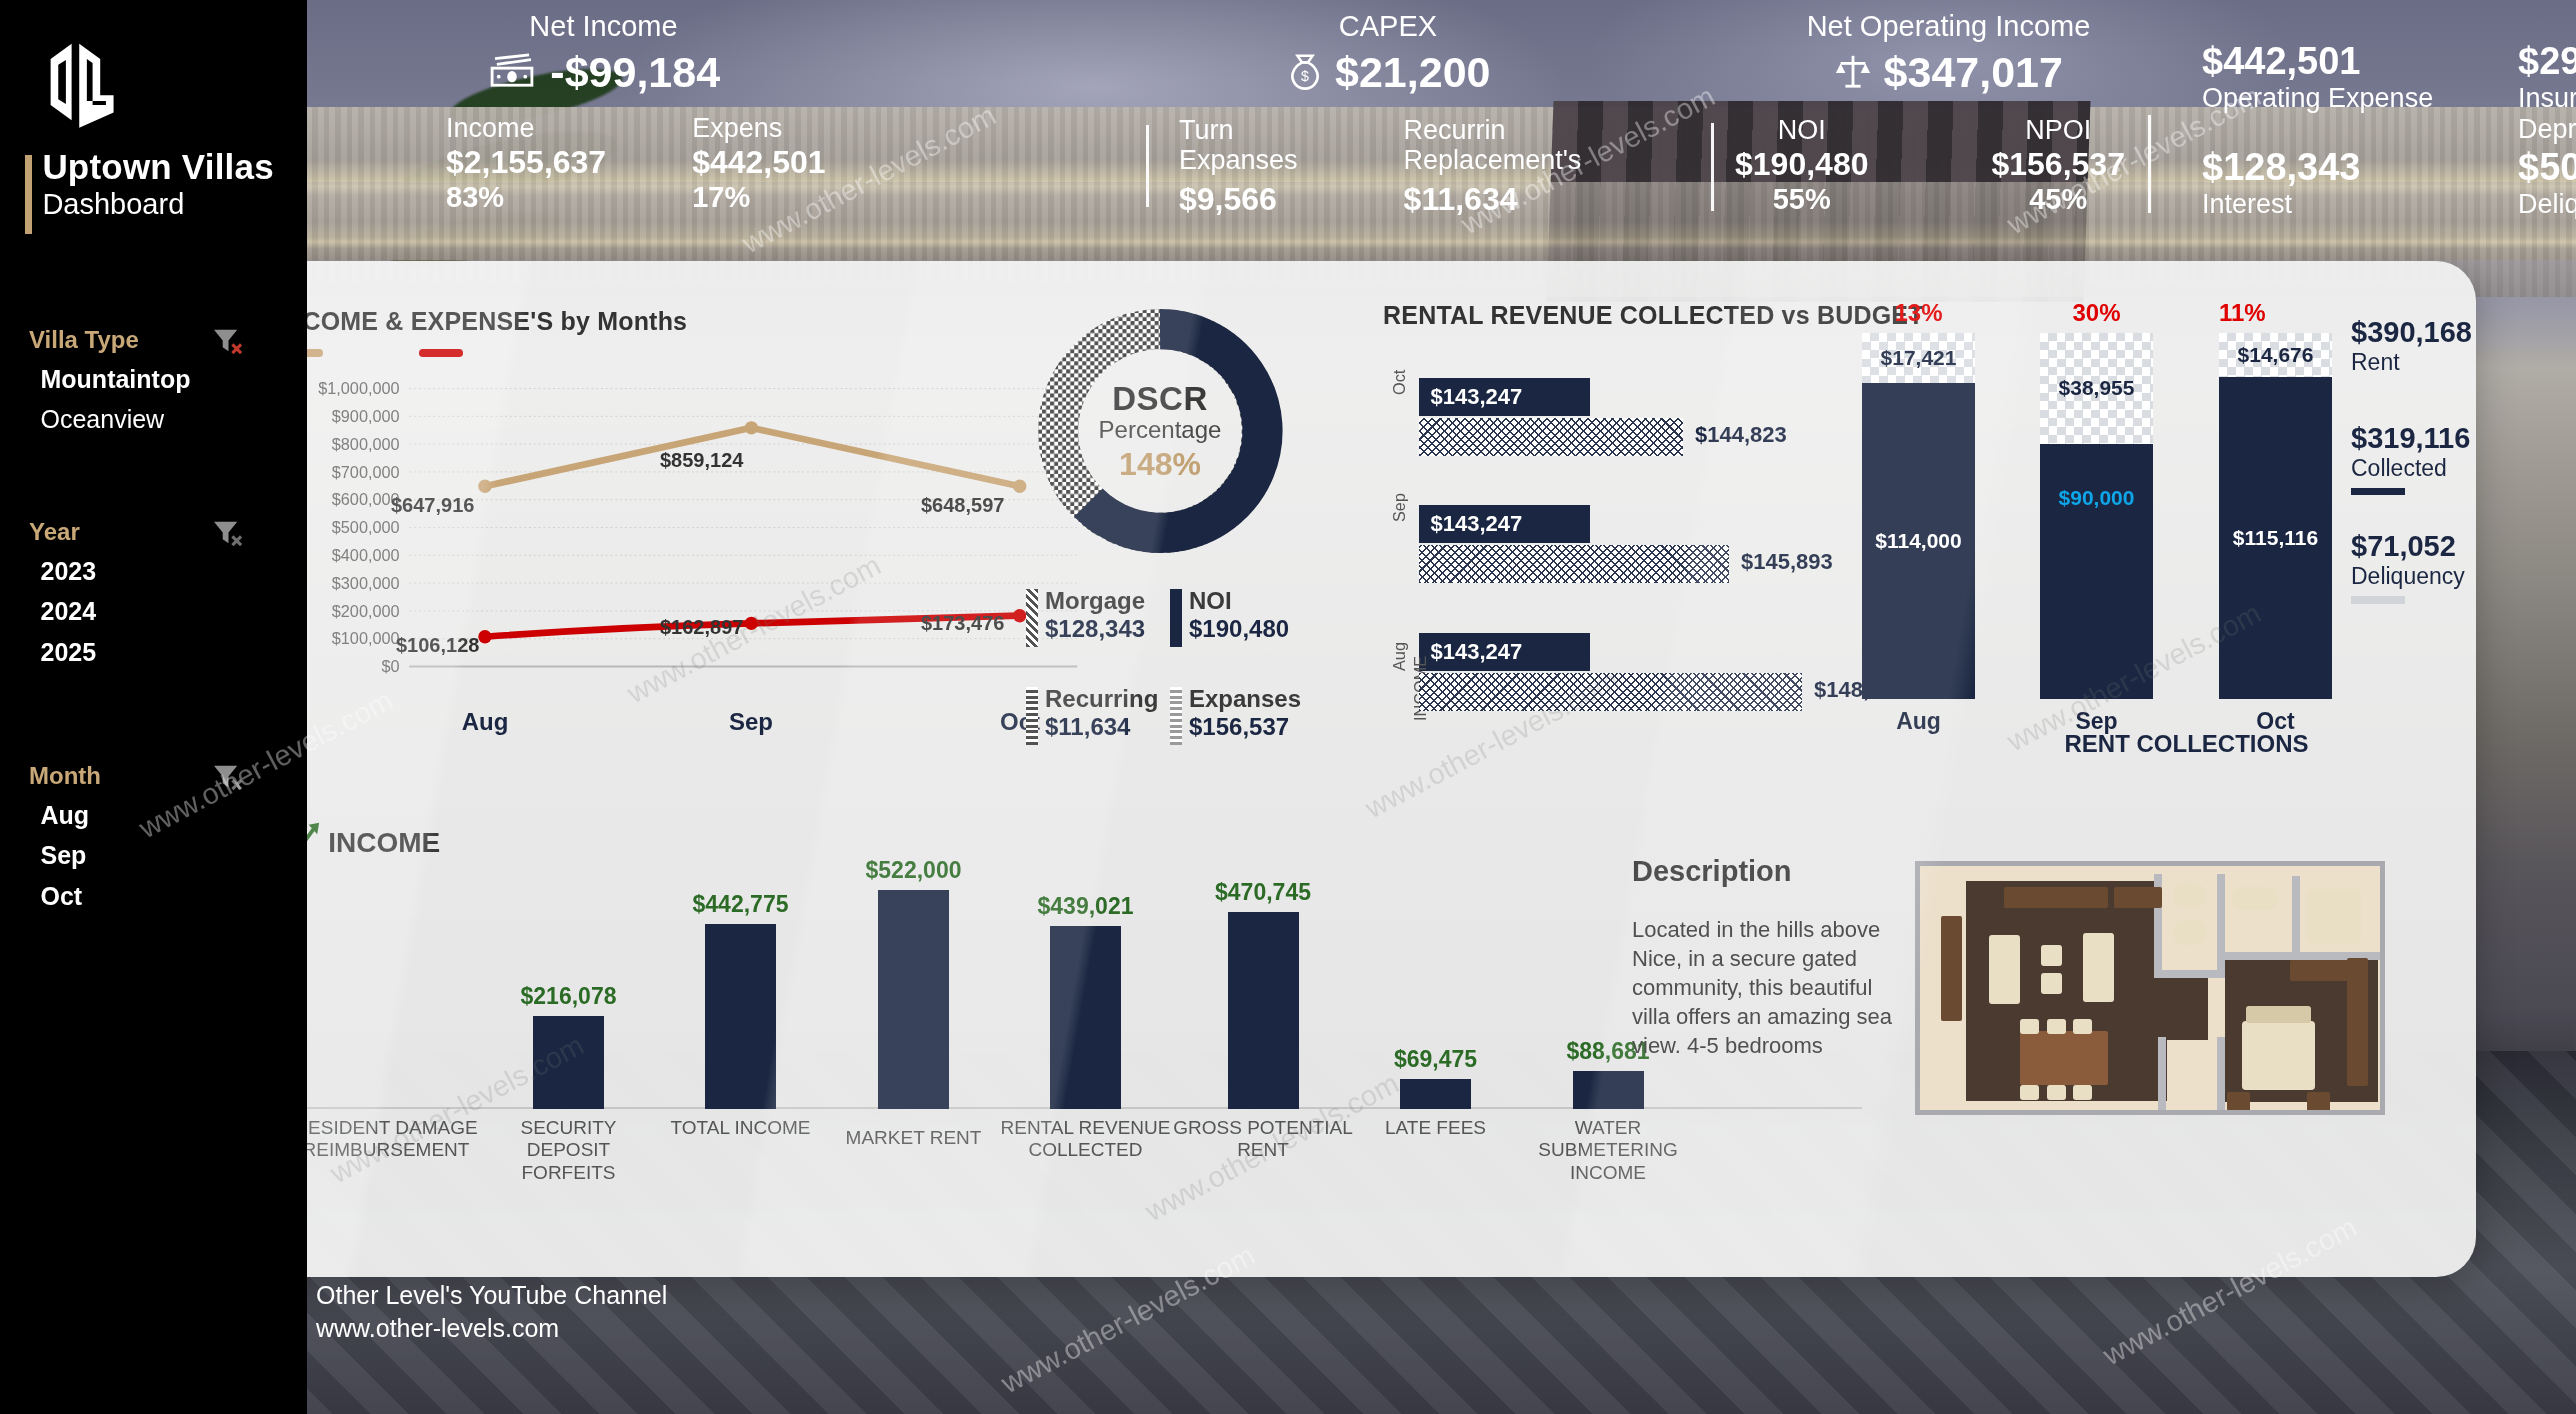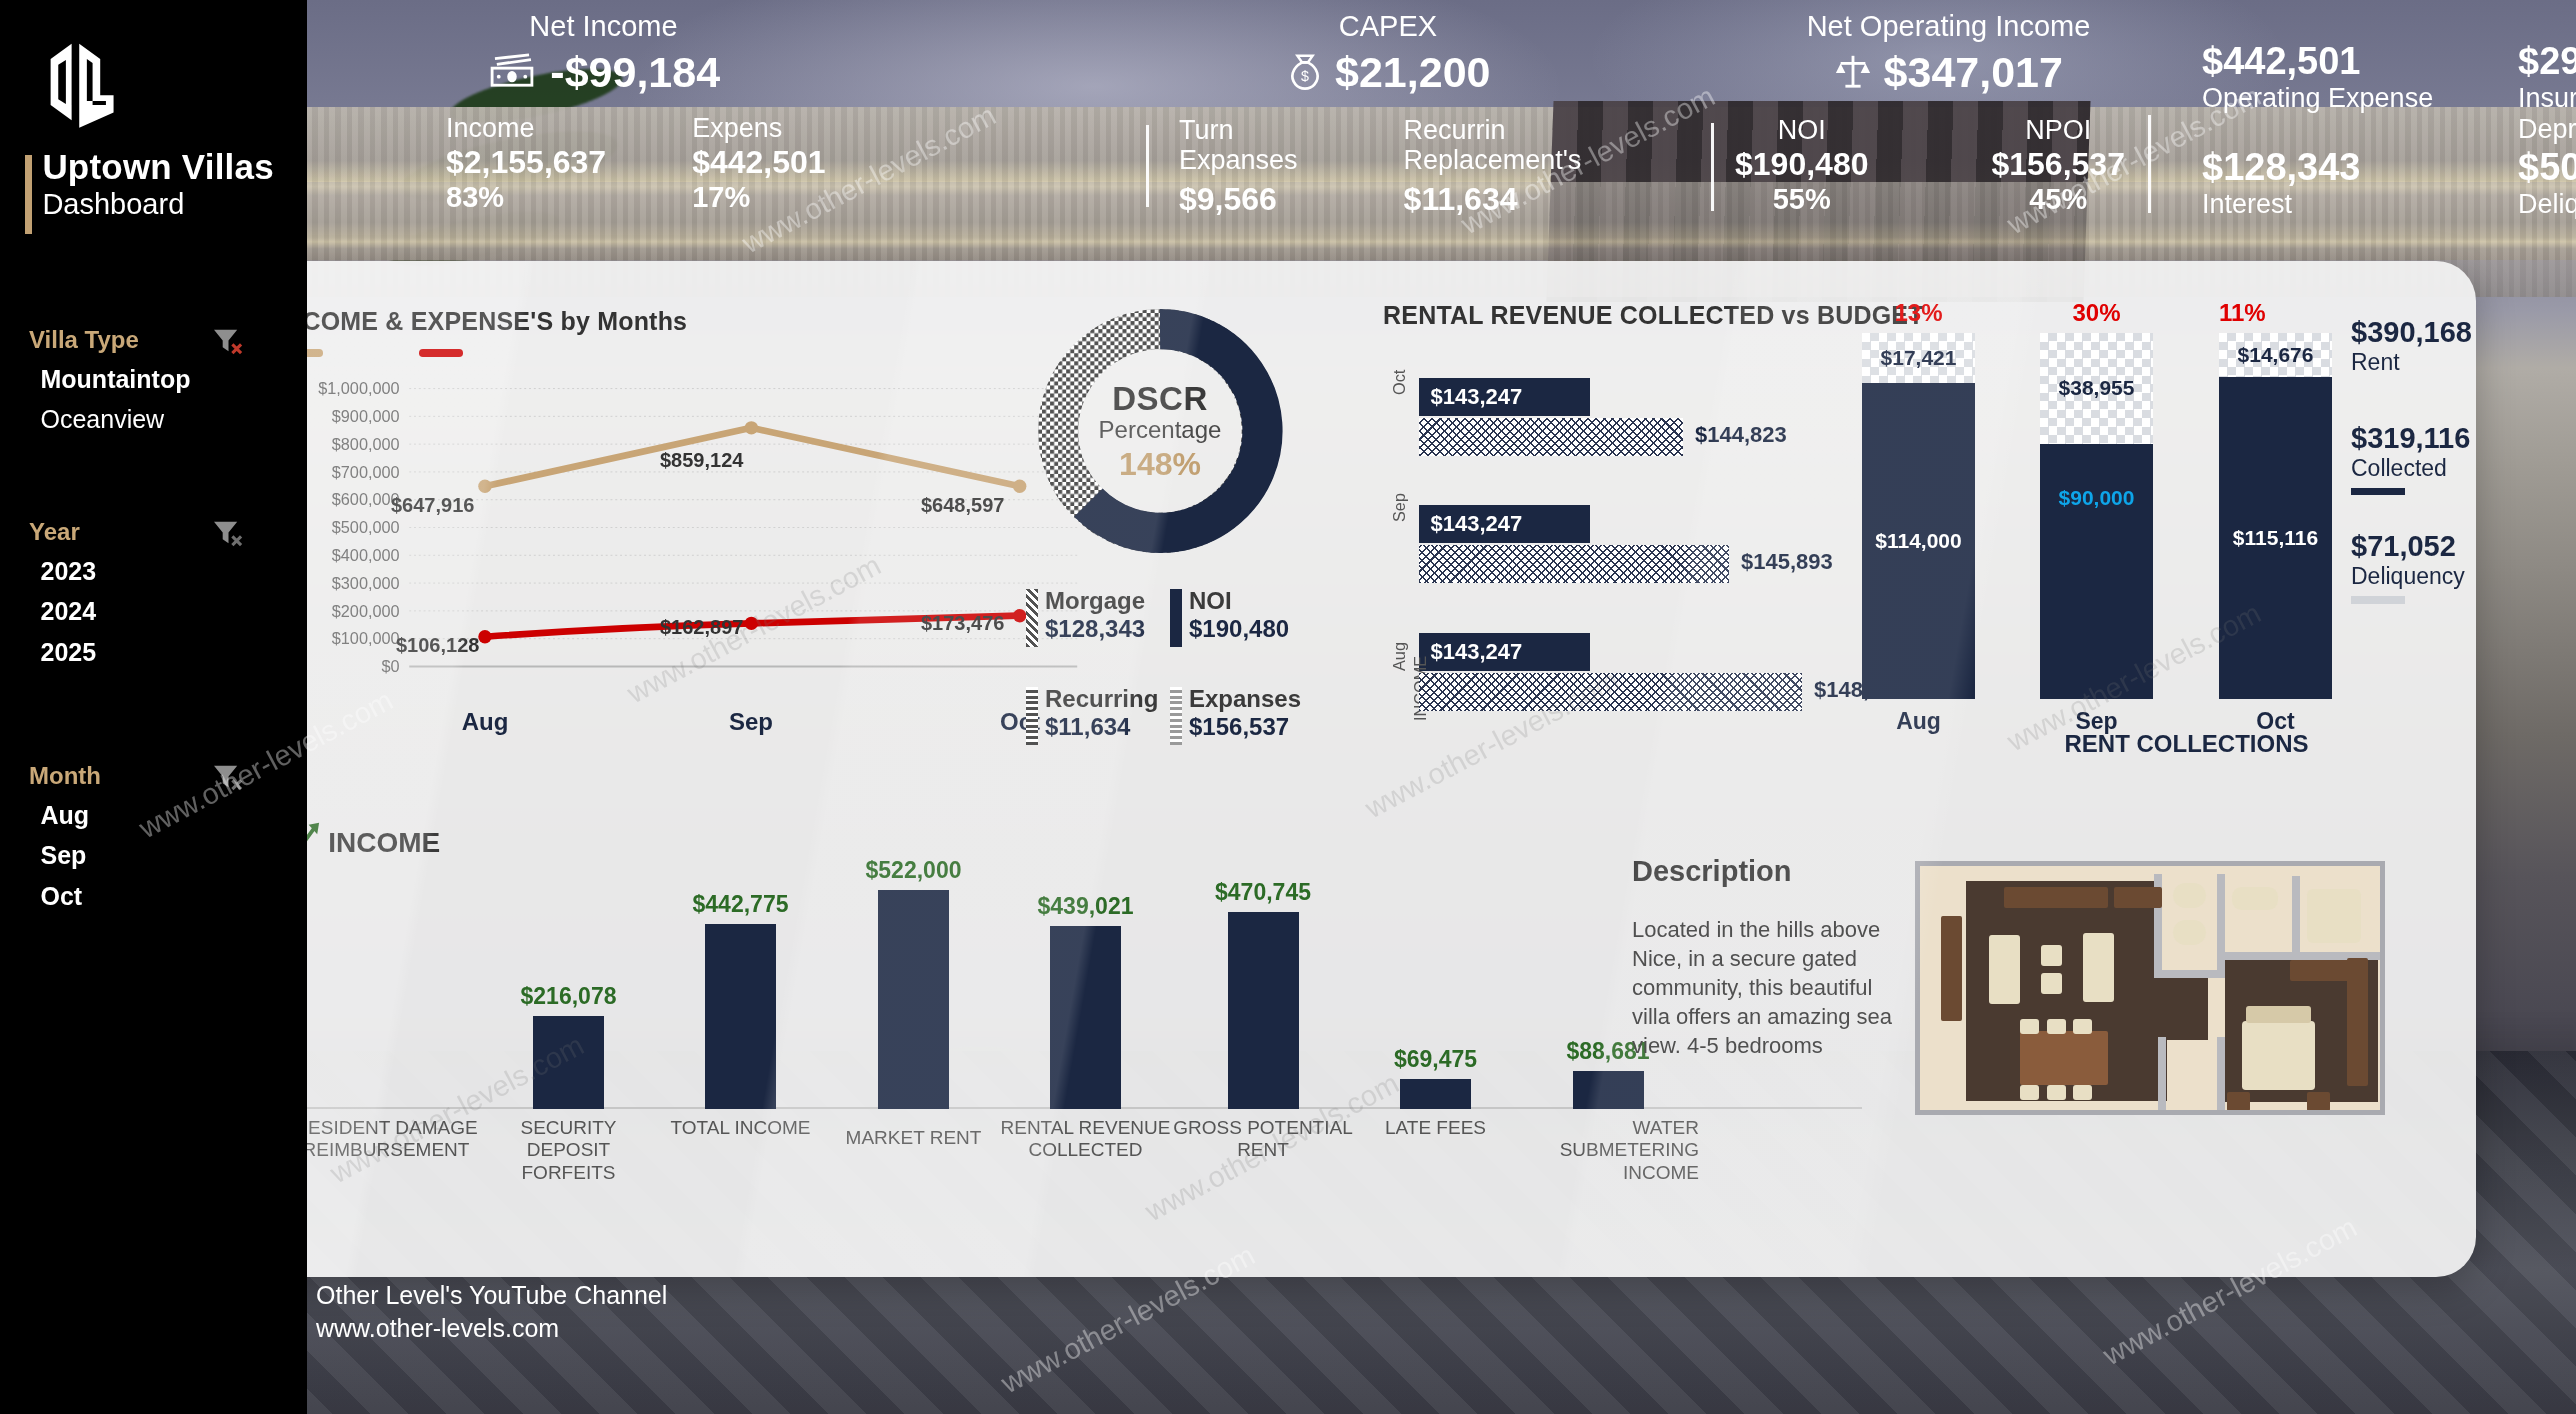--- a/index.html
+++ b/index.html
@@ -617,21 +617,21 @@
             <div style="width:71px; height:30px; background:#1b2742; margin:0 auto;"></div>
           </div>
           <div style="position:absolute; left:0; right:0; bottom:0; height:91px; font-size:19px; color:#555; line-height:1.2; padding-top:7.7px;">LATE FEES</div>
         </div>
 
         <div style="position:absolute; left:1227px; bottom:0; width:182px; text-align:center;">
           <div style="position:absolute; left:0; right:0; bottom:91px;">
             <div style="font-size:23px; font-weight:bold; color:#2c6b26; margin-bottom:5.8px;">$88,681</div>
             <div style="width:71px; height:38px; background:#1b2742; margin:0 auto;"></div>
           </div>
-          <div style="position:absolute; left:0; right:0; bottom:0; height:91px; font-size:19px; color:#555; line-height:1.2; padding-top:7.7px;text-align:right;">WATER SUBMETERING INCOME</div>
+          <div style="position:absolute; left:0; right:0; bottom:0; height:91px; font-size:19px; color:#555; line-height:1.2; padding-top:7.7px;">WATER SUBMETERING INCOME</div>
         </div>
       </div>
     </div>
 
     <div style="position:absolute; left:1399px; top:594px; width:278px;">
       <div style="font-size:29px; font-weight:bold; color:#3a3a3a;">Description</div>
       <div style="font-size:22px; color:#3a3a3a; line-height:1.32; margin-top:27px;">Located in the hills above Nice, in a secure gated community, this beautiful villa offers an amazing sea view. 4-5 bedrooms</div>
     </div>
 
     <div class="floorplan" style="left:1682px; top:600px; width:470px; height:254px;">

